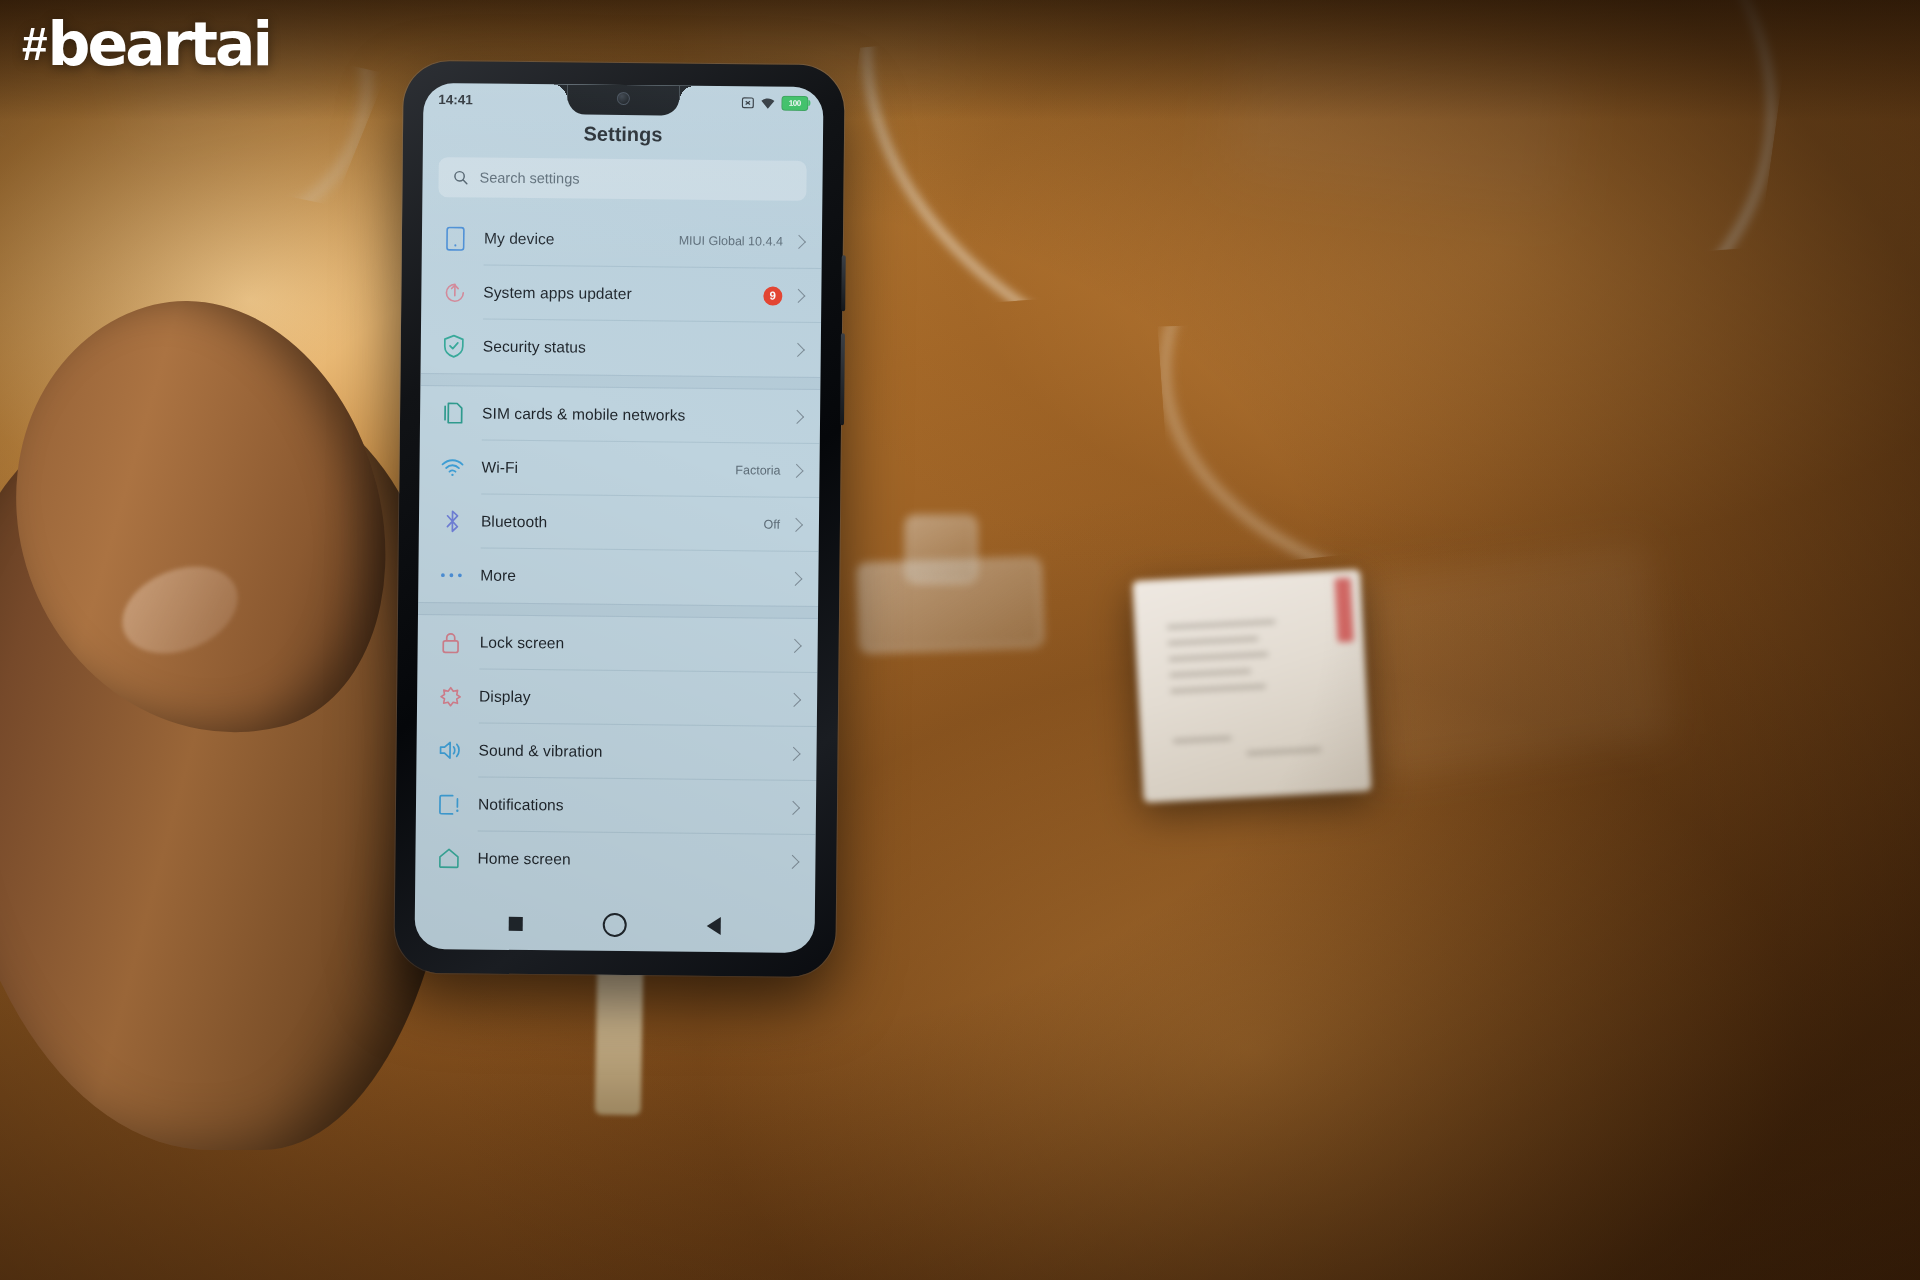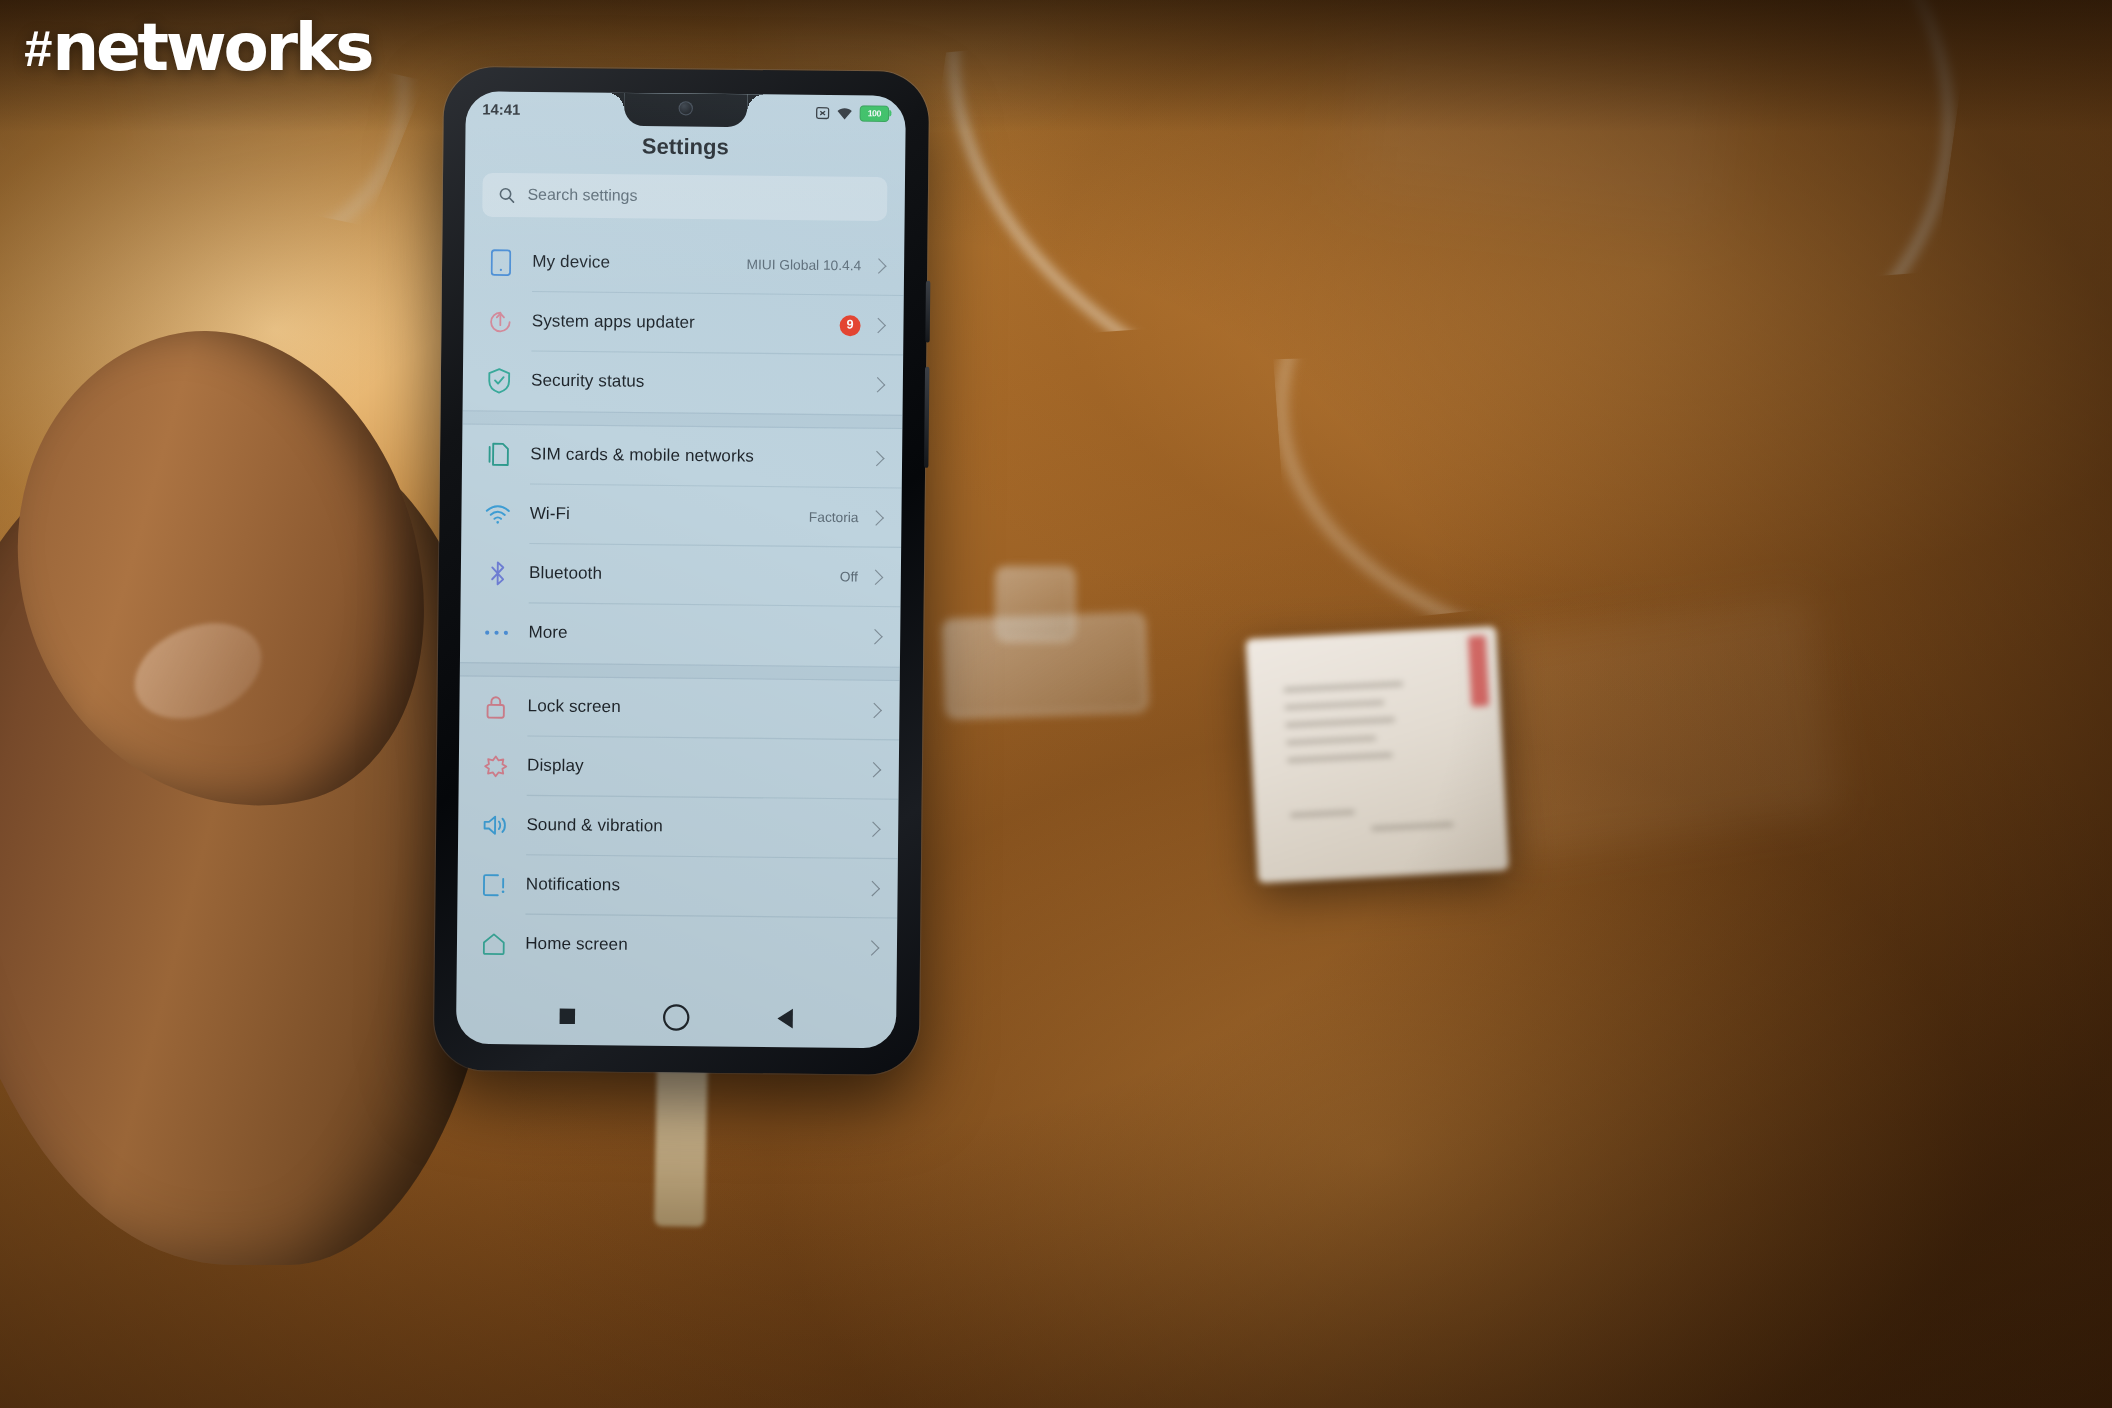--- a/index.html
+++ b/index.html
@@ -282,21 +282,21 @@
     <div class="pc-line" style="top:160px;width:26%;"></div>
     <div class="pc-line" style="top:176px;width:33%;left:46%;"></div>
   </div>
 
   <div class="bg-dark-top"></div>
   <div class="bg-vignette"></div>
 </div>
 
 <div id="watermark">
   <span class="hash">#</span>
-  <span class="wm-text">networks</span>
+  <span class="wm-text">beartai</span>
 </div>
 
 <div id="hand" style="left:0;top:270px;width:930px;height:1010px;">
   <div class="palm" style="left:-60px;top:120px;width:520px;height:760px;"></div>
   <div class="thumb" style="left:20px;top:30px;width:360px;height:440px;transform:rotate(-14deg);"></div>
   <div class="nail" style="left:120px;top:300px;width:120px;height:80px;transform:rotate(-22deg);"></div>
 
   <div class="finger" style="left:430px;top:180px;width:120px;height:180px;transform:rotate(16deg);"></div>
   <div class="finger" style="left:432px;top:300px;width:118px;height:175px;transform:rotate(10deg);"></div>
   <div class="finger" style="left:430px;top:420px;width:116px;height:170px;transform:rotate(5deg);"></div>

